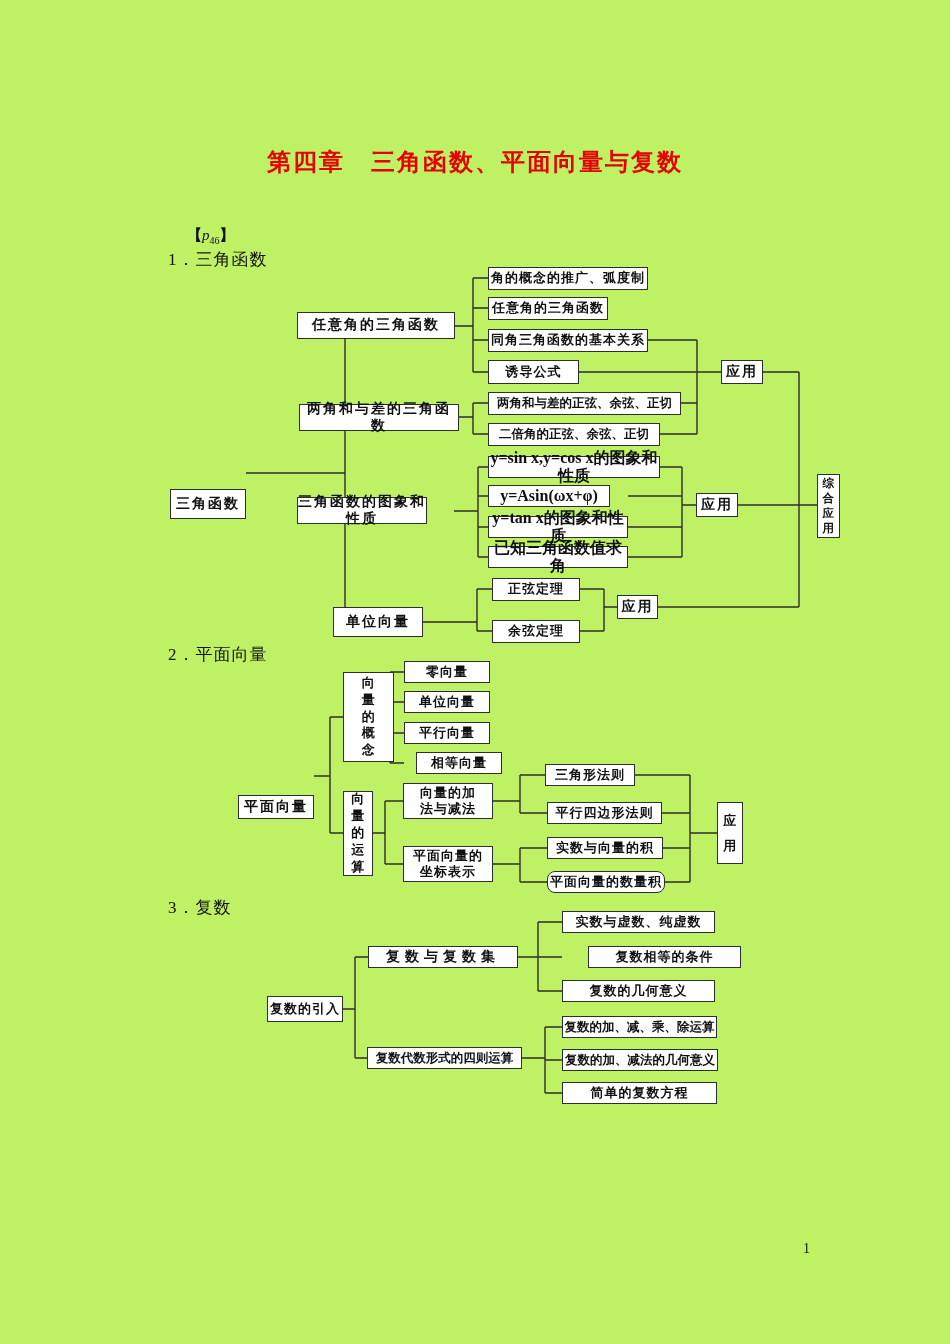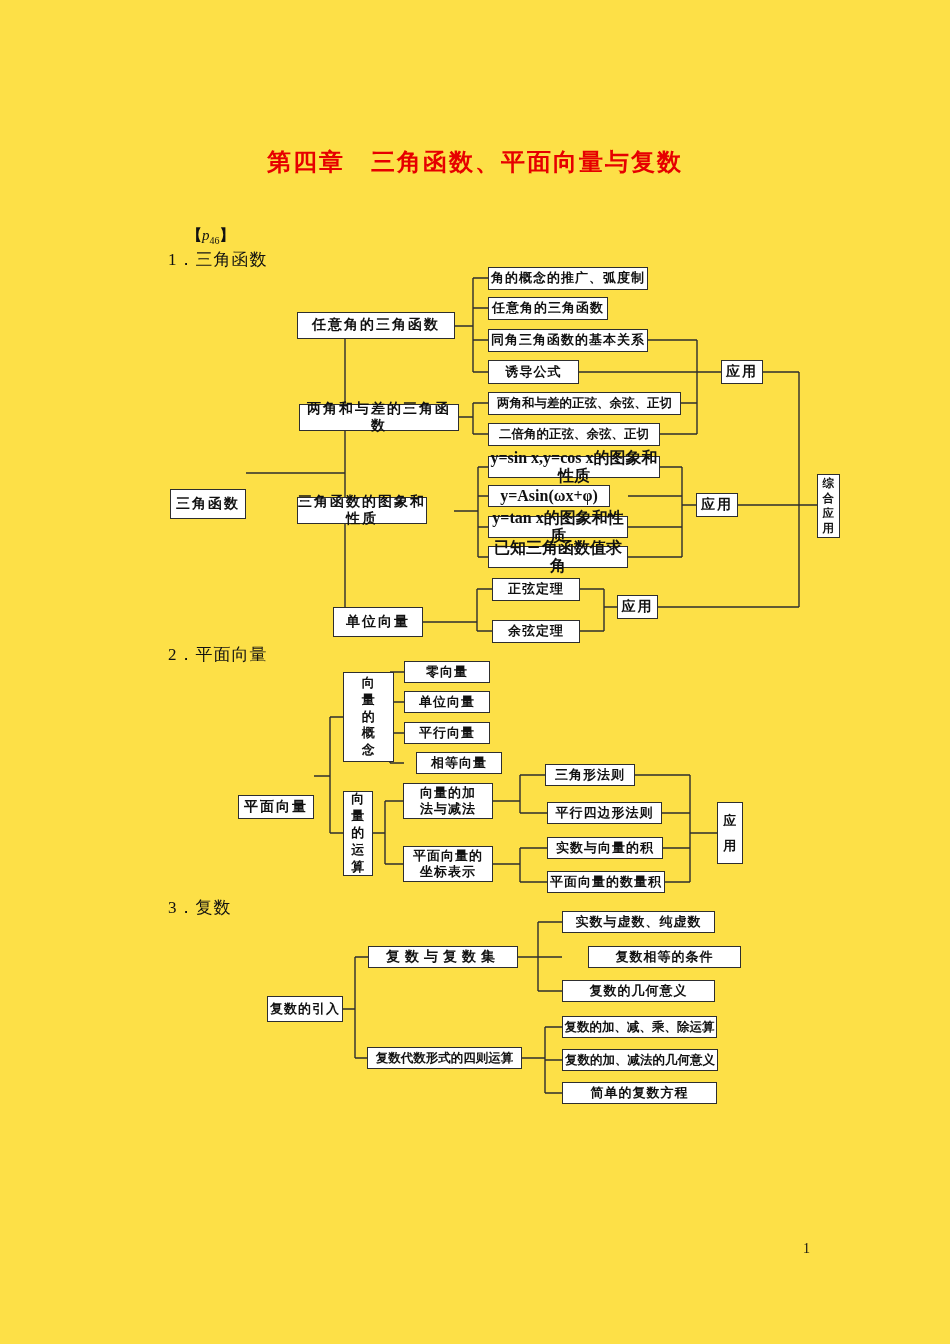--- a/index.html
+++ b/index.html
@@ -1,17 +1,17 @@
 <!DOCTYPE html>
 <html><head>
 <meta charset="utf-8">
 <style>
   html,body { margin:0; padding:0; background:#ffffff; }
   .page {
-    position:relative; width:950px; height:1344px; background:#fde047;
+    position:relative; width:950px; height:1344px; background:#bef264;
     font-family:"Liberation Serif","DejaVu Serif",serif; color:#111;
     overflow:hidden;
   }
   .title {
     position:absolute; left:0; top:146px; width:100%;
     text-align:center; font-size:24px; font-weight:bold; color:#e60000;
     letter-spacing:2px;
   }
   .pref { position:absolute; left:187px; top:226px; font-size:15px; font-weight:bold; }
   .pref .p-it { font-style:italic; font-weight:normal; }
@@ -128,21 +128,21 @@
   <div class="nbox two-line" style="left:403px; top:846px; width:90px; height:36px;">
       <div>
         <span>平面向量的</span>
         <span>坐标表示</span>
       </div>
     </div>
 
   <div class="nbox" style="left:545px; top:764px; width:90px; height:22px;">三角形法则</div>
   <div class="nbox" style="left:547px; top:802px; width:115px; height:22px;">平行四边形法则</div>
   <div class="nbox" style="left:547px; top:837px; width:116px; height:22px;">实数与向量的积</div>
-  <div class="nbox" style="left:547px; top:871px; width:118px; height:22px;">平面向量的数量积</div>
+  <div class="nbox" style="left:547px; top:871px; width:118px; height:22px;border-radius:8px;">平面向量的数量积</div>
 
   <div class="nbox vbox vgap" style="left:717px; top:802px; width:26px; height:62px;">
       <span>应用</span>
     </div>
 
   <div class="nbox" style="left:267px; top:996px; width:76px; height:26px;">复数的引入</div>
 
   <div class="nbox branch wide" style="left:368px; top:946px; width:150px; height:22px;">复数与复数集</div>
   <div class="nbox tight" style="left:367px; top:1047px; width:155px; height:22px;">复数代数形式的四则运算</div>
 

